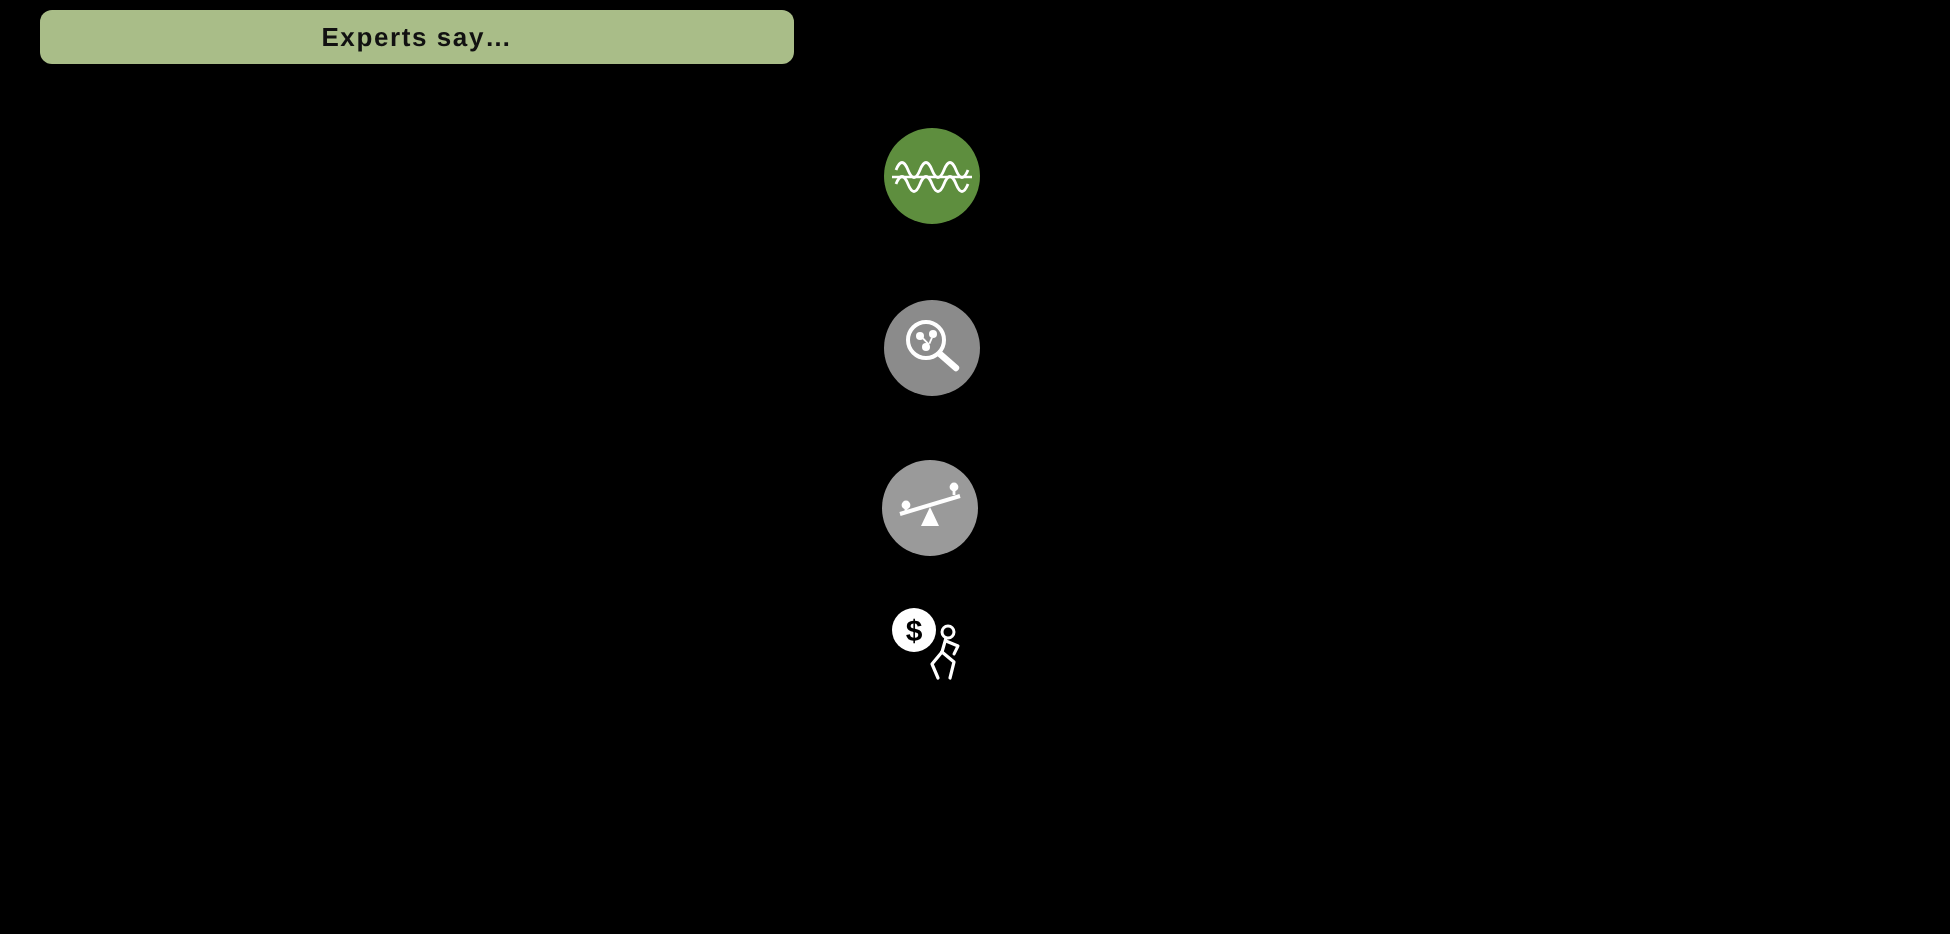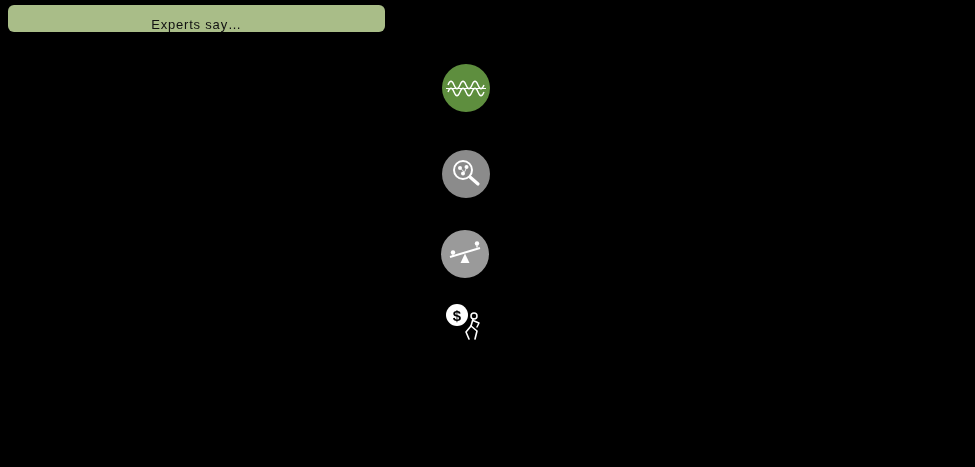--- a/index.html
+++ b/index.html
@@ -11,26 +11,27 @@
   .slide {
     position: relative;
     width: 975px;
     height: 467px;
     background: #000000;
     overflow: hidden;
   }
   .pill {
     position: absolute;
     display: flex;
-    align-items: flex-end;
+    align-items: center;
     justify-content: center;
     border-radius: 6px;
-    font-weight: normal;
+    font-weight: bold;
     letter-spacing: 0.8px;
     color: #111111;
+    margin-left: 12px;
   }
   .pill-left {
     left: 8px;
     top: 5px;
     width: 377px;
     height: 27px;
     background: #a9bd88;
     font-size: 13px;
   }
   .pill-right {

